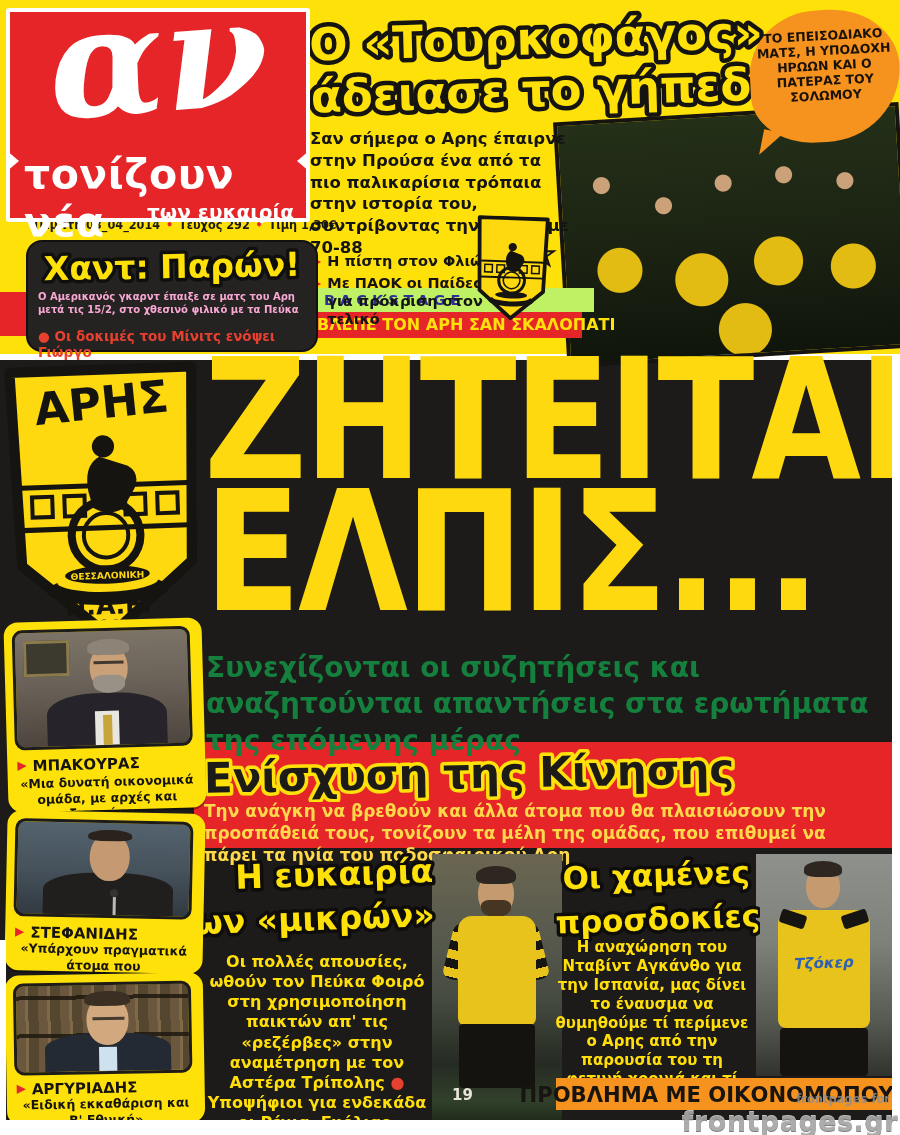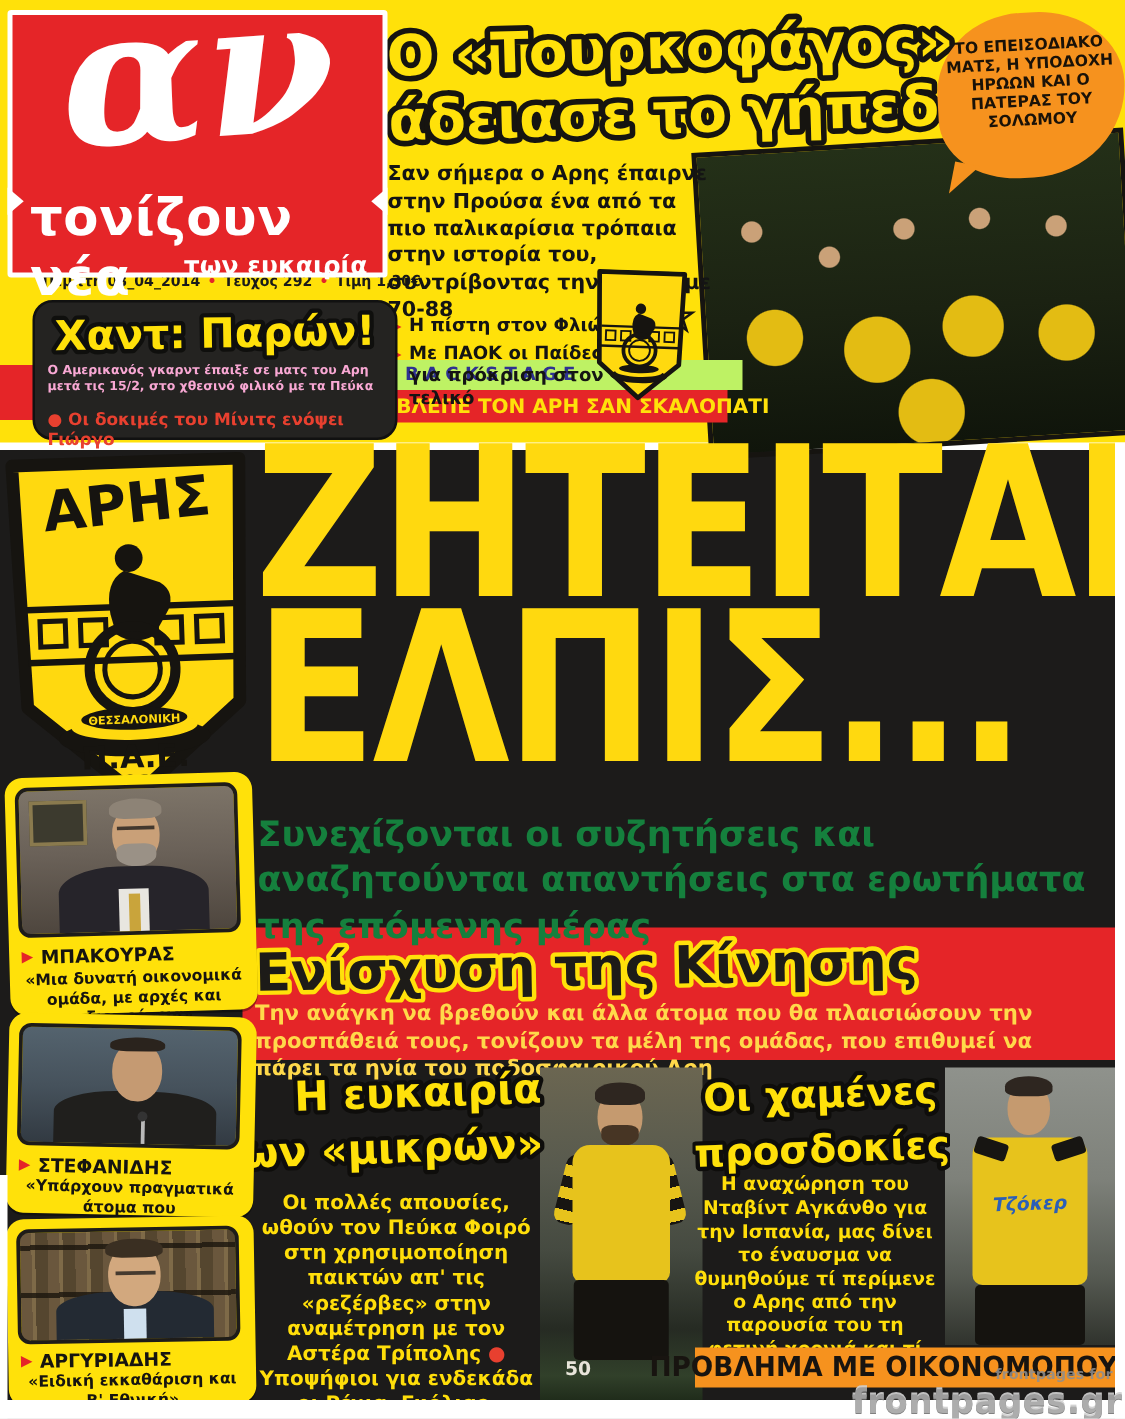--- a/index.html
+++ b/index.html
@@ -284,21 +284,21 @@
   </div>
 
   <div class="abs mid-photo">
     <div class="p-head" style="left:46px;top:18px;width:36px;height:44px;"></div>
     <div class="p-hair" style="left:44px;top:12px;width:40px;height:18px;"></div>
     <div class="p-beard" style="left:49px;top:46px;width:30px;height:17px;"></div>
     <div class="p-sleeve" style="left:16px;top:70px;transform:rotate(14deg);"></div>
     <div class="p-sleeve" style="left:92px;top:70px;transform:rotate(-14deg);"></div>
     <div class="p-torso" style="left:26px;top:62px;width:78px;height:110px;"></div>
     <div class="p-shorts" style="left:27px;top:170px;width:76px;height:64px;"></div>
-    <div class="jersey-number">50</div>
+    <div class="jersey-number">19</div>
   </div>
 
   <svg class="abs rstory-title-svg" viewBox="0 0 206 94">
     <g transform="rotate(-2 103 47)">
       <text class="outline-txt" x="103" y="34" text-anchor="middle" font-size="31" fill="#FFE10A" stroke="#0e0d0b" stroke-width="7">Οι χαμένες</text>
       <text class="outline-txt" x="103" y="78" text-anchor="middle" font-size="31" fill="#FFE10A" stroke="#0e0d0b" stroke-width="7">προσδοκίες</text>
     </g>
   </svg>
   <div class="abs rstory-body">Η αναχώρηση του Νταβίντ Αγκάνθο για την Ισπανία, μας δίνει το έναυσμα να θυμηθούμε τί περίμενε ο Αρης από την παρουσία του τη φετινή χρονιά και τί τελικά εισέπραξε...</div>
 

